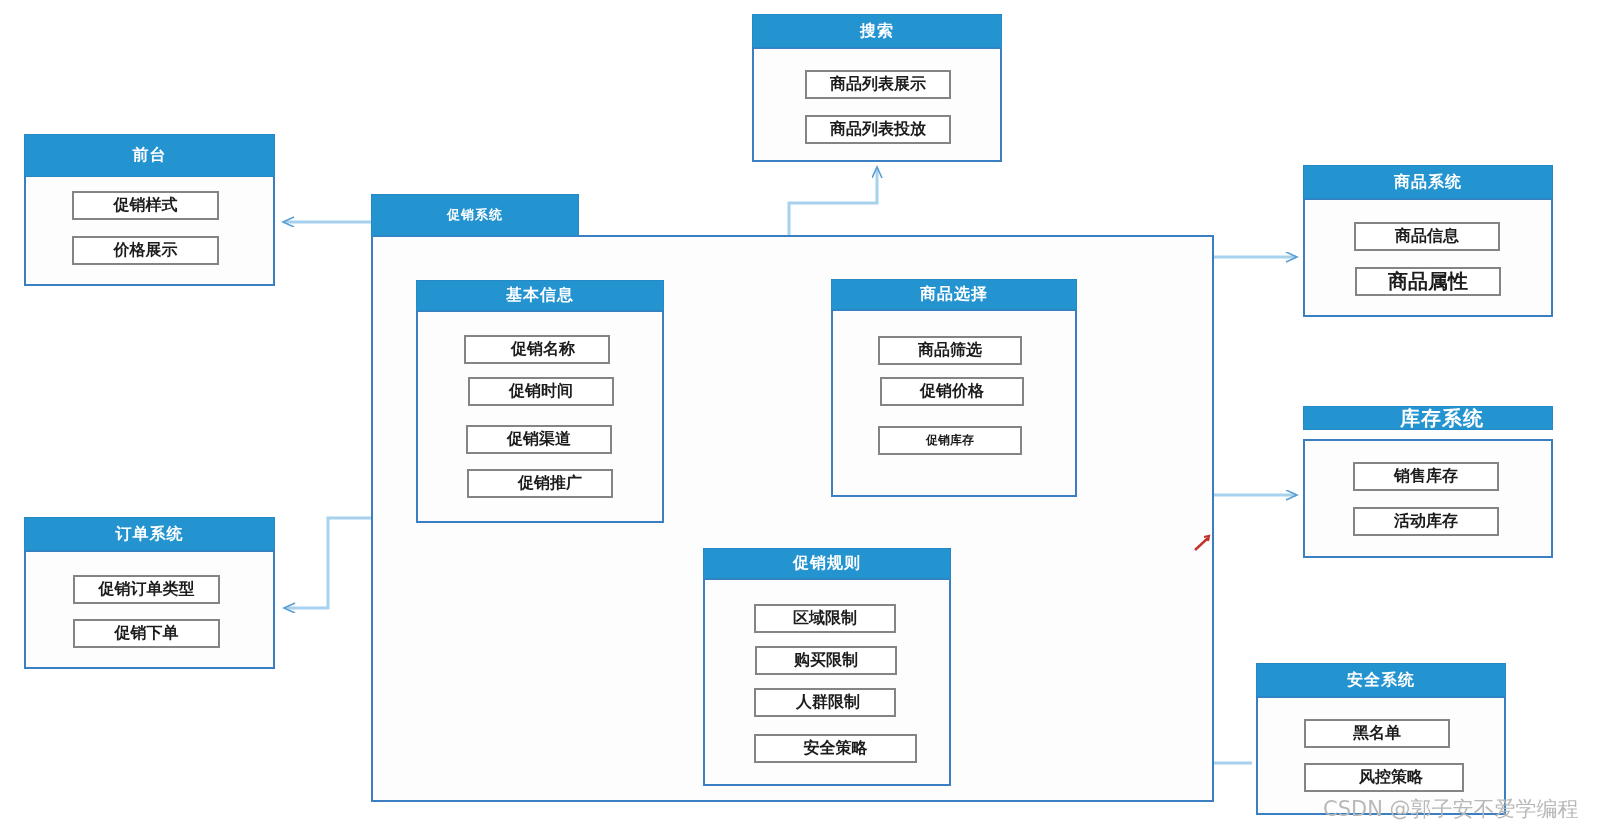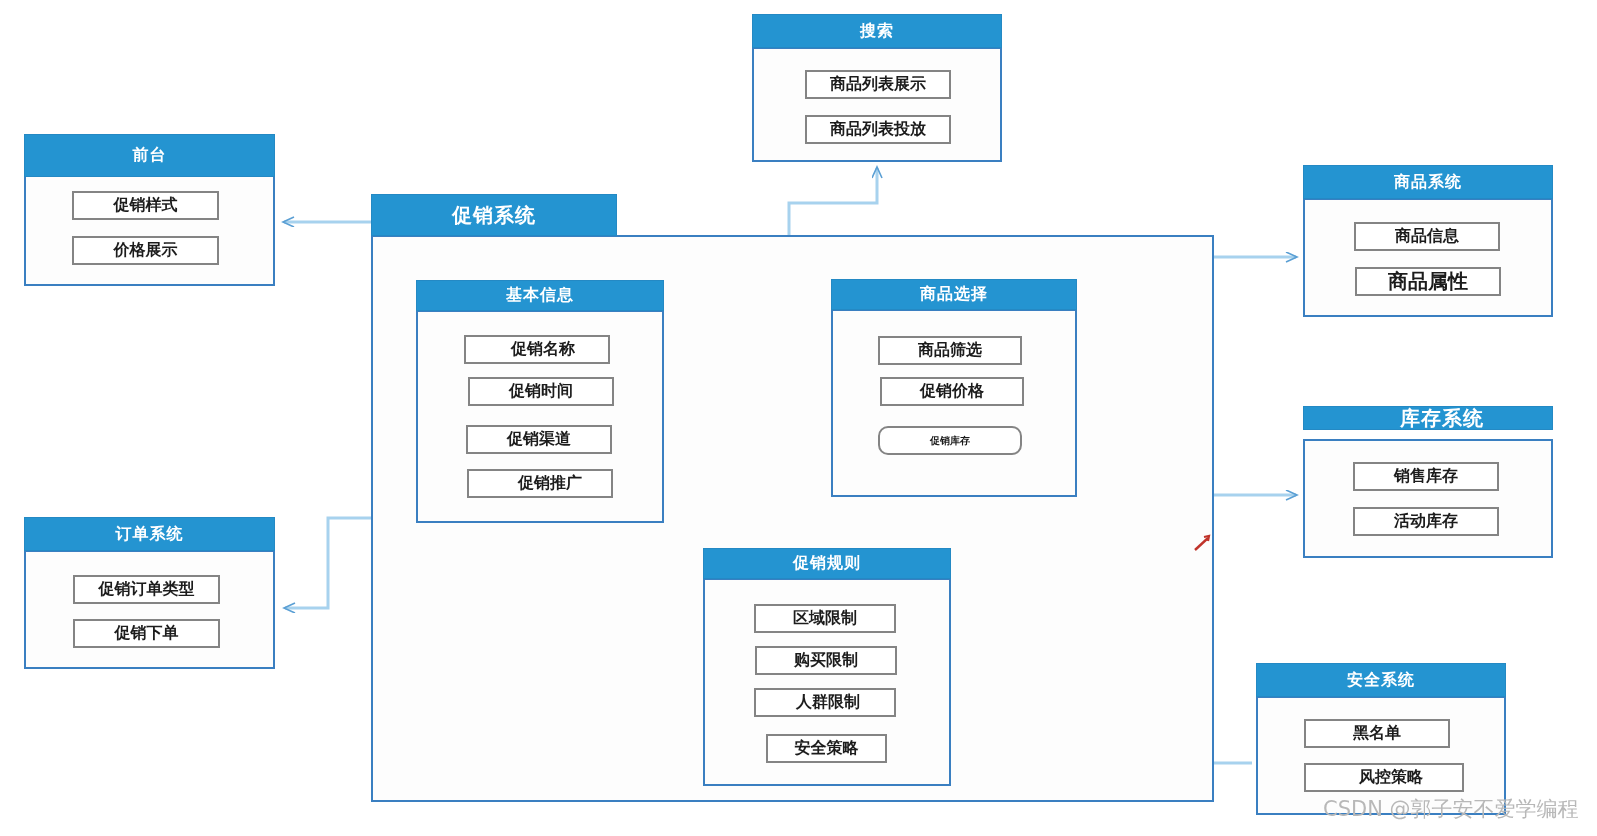--- a/index.html
+++ b/index.html
@@ -134,47 +134,47 @@
 
   <div class="pkg" id="pkg-frontend" style="left:24px; top:134px; width:251px; height:152px;">
     <div class="pkg-body" style="top:33px; width:251px; height:119px;"></div>
     <div class="pkg-tab" style="width:251px; height:43px; font-size:16px;">前台</div>
     <div class="item" style="left:48px; top:57px; width:147px; height:29px; font-size:16px;">促销样式</div>
     <div class="item" style="left:48px; top:102px; width:147px; height:29px; font-size:16px;">价格展示</div>
   </div>
 
   <div class="pkg" id="pkg-promotion" style="left:371px; top:194px; width:843px; height:608px;">
     <div class="pkg-body" style="top:41px; width:843px; height:567px;"></div>
-    <div class="pkg-tab" style="width:246px; height:42px; font-size:20px;">促销系统</div>
+    <div class="pkg-tab" style="width:208px; height:42px; font-size:13px;">促销系统</div>
   </div>
 
   <div class="pkg" id="pkg-basic" style="left:416px; top:280px; width:248px; height:243px;">
     <div class="pkg-body" style="top:30px; width:248px; height:213px;"></div>
     <div class="pkg-tab" style="width:248px; height:31px; font-size:16px;">基本信息</div>
     <div class="item" style="left:48px; top:55px; width:146px; height:29px; font-size:16px;padding-left:12px;">促销名称</div>
     <div class="item" style="left:52px; top:97px; width:146px; height:29px; font-size:16px;">促销时间</div>
     <div class="item" style="left:50px; top:145px; width:146px; height:29px; font-size:16px;">促销渠道</div>
     <div class="item" style="left:51px; top:189px; width:146px; height:29px; font-size:16px;padding-left:20px;">促销推广</div>
   </div>
 
   <div class="pkg" id="pkg-prodsel" style="left:831px; top:279px; width:246px; height:218px;">
     <div class="pkg-body" style="top:30px; width:246px; height:188px;"></div>
     <div class="pkg-tab" style="width:246px; height:31px; font-size:16px;">商品选择</div>
     <div class="item" style="left:47px; top:57px; width:144px; height:29px; font-size:16px;">商品筛选</div>
     <div class="item" style="left:49px; top:98px; width:144px; height:29px; font-size:16px;">促销价格</div>
-    <div class="item" style="left:47px; top:147px; width:144px; height:29px; font-size:10px;border-radius:10px;">促销库存</div>
+    <div class="item" style="left:47px; top:147px; width:144px; height:29px; font-size:12px;">促销库存</div>
   </div>
 
   <div class="pkg" id="pkg-rule" style="left:703px; top:548px; width:248px; height:238px;">
     <div class="pkg-body" style="top:30px; width:248px; height:208px;"></div>
     <div class="pkg-tab" style="width:248px; height:31px; font-size:16px;">促销规则</div>
     <div class="item" style="left:51px; top:56px; width:142px; height:29px; font-size:16px;">区域限制</div>
     <div class="item" style="left:52px; top:98px; width:142px; height:29px; font-size:16px;">购买限制</div>
     <div class="item" style="left:51px; top:140px; width:142px; height:29px; font-size:16px;padding-left:6px;">人群限制</div>
-    <div class="item" style="left:51px; top:186px; width:121px; height:29px; font-size:16px;margin-left:12px;">安全策略</div>
+    <div class="item" style="left:51px; top:186px; width:163px; height:29px; font-size:16px;">安全策略</div>
   </div>
 
   <div class="pkg" id="pkg-order" style="left:24px; top:517px; width:251px; height:152px;">
     <div class="pkg-body" style="top:33px; width:251px; height:119px;"></div>
     <div class="pkg-tab" style="width:251px; height:34px; font-size:16px;">订单系统</div>
     <div class="item" style="left:49px; top:58px; width:147px; height:29px; font-size:16px;">促销订单类型</div>
     <div class="item" style="left:49px; top:102px; width:147px; height:29px; font-size:16px;">促销下单</div>
   </div>
 
   <div class="pkg" id="pkg-prodsys" style="left:1303px; top:165px; width:250px; height:152px;">

